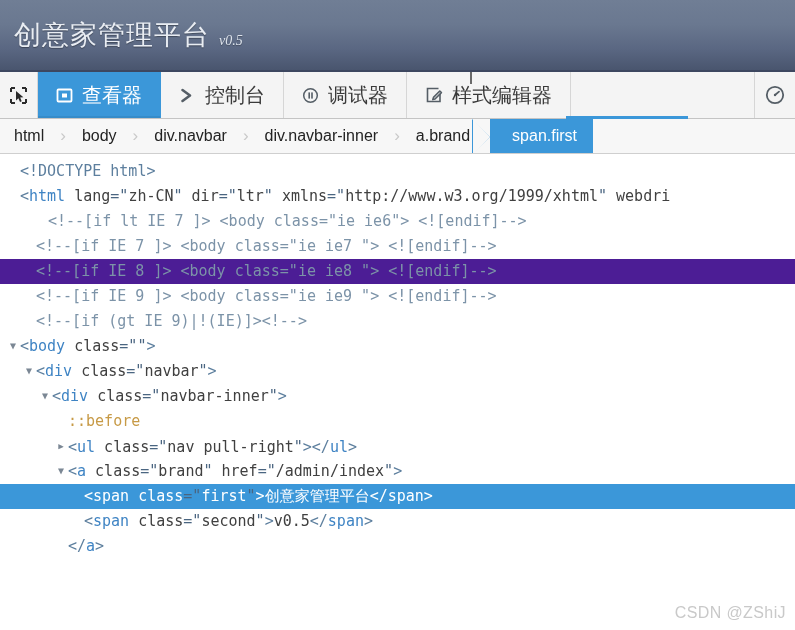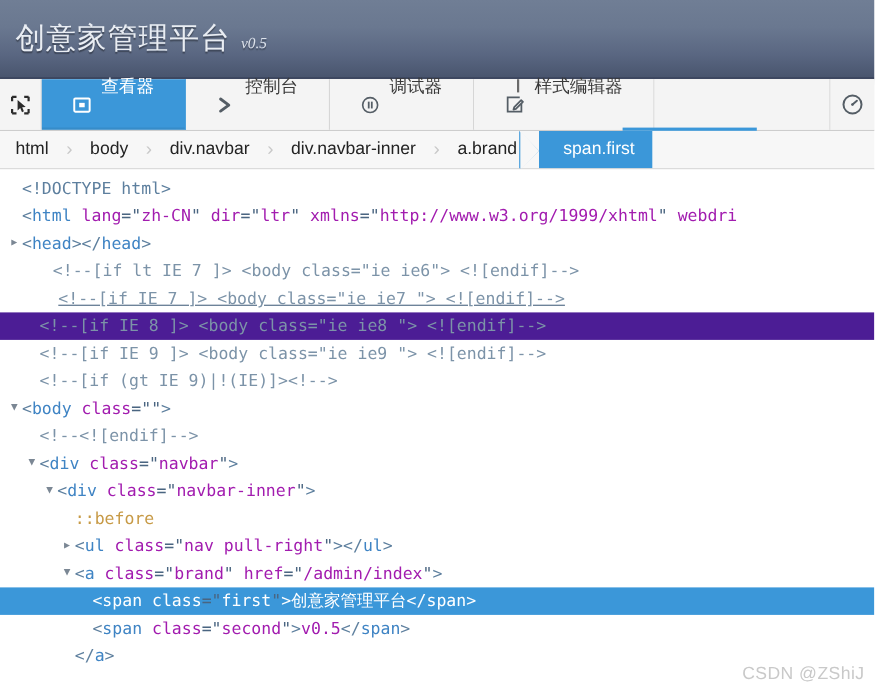--- a/index.html
+++ b/index.html
@@ -56,26 +56,27 @@
     align-items: stretch;
   }
   .picker-cell {
     width: 38px;
     display: flex; align-items: center; justify-content: center;
     border-right: 1px solid #d6d6d6;
     background: #f4f4f4;
   }
   .tab {
     display: flex;
+    align-items: center;
     justify-content: center;
     gap: 9px;
-    padding: 0 28px;
+    padding: 0 18px;
     border-right: 1px solid #d6d6d6;
     color: #3a3a3a;
-    font-size: 16px;
+    font-size: 20px;
     background: #f4f4f4;
     white-space: nowrap;
   }
   .tab.active {
     background: #3b97d9;
     color: #ffffff;
     border-right: 1px solid #3b97d9;
     box-shadow: inset 0 -2px 0 rgba(0,0,0,.07);
   }
   .tab .tab-label { line-height: 1; }
@@ -187,21 +188,21 @@
     vertical-align: middle;
     position: relative;
     top: -1px;
   }
   .twisty.open:before { content: "\25BC"; }
   .twisty.closed:before { content: "\25B6"; font-size: 9px; }
   .twisty.none:before { content: ""; }
 
   .tok-punct { color: #5d7f9e; }
   .tok-tag   { color: #3f84c4; }
-  .tok-text  { color: #a21caf; }
+  .tok-text  { color: #404040; }
   .tok-comment { color: #7c93a8; }
   .tok-pseudo { color: #c79a46; }
   .tok-doctype { color: #5d7f9e; }
 
   .watermark {
     position: absolute;
     right: 9px; bottom: 8px;
     color: #c9c9c9;
     font-size: 16px;
     font-family: "Liberation Sans", sans-serif;
@@ -295,28 +296,26 @@
       <span class="crumb-sep">›</span>
       <span class="crumb">div.navbar-inner</span>
       <span class="crumb-sep">›</span>
       <span class="crumb">a.brand</span>
       <span class="crumb selected">span.first</span>
     </div>
 
   <div class="markup" id="markup">
       <div class="node" style="padding-left: 6px;"><span class="twisty none"></span><span><span class="tok-doctype">&lt;!DOCTYPE html&gt;</span></span></div>
       <div class="node" style="padding-left: 6px;"><span class="twisty none"></span><span><span class="tok-punct">&lt;</span><span class="tok-tag">html</span><span class="tok-text"> lang</span>="<span class="tok-text">zh-CN</span>"<span class="tok-text"> dir</span>="<span class="tok-text">ltr</span>"<span class="tok-text"> xmlns</span>="<span class="tok-text">http://www.w3.org/1999/xhtml</span>"<span class="tok-text"> webdri</span></span></div>
-      <div class="node" style="padding-left: 6px;"><span class="twisty closed"></span><span><span class="tok-punct">&lt;</span><span class="tok-tag">head</span><span class="tok-punct">&gt;</span><span class="tok-punct">&lt;/</span><span class="tok-tag">head</span><span class="tok-punct">&gt;</span></span></div>
       <div class="node" style="padding-left: 34px;"><span class="twisty none"></span><span><span class="tok-comment">&lt;!--[if lt IE 7 ]&gt; &lt;body class="ie ie6"&gt; &lt;![endif]--&gt;</span></span></div>
-      <div class="node" style="padding-left: 39px; text-decoration: underline;"><span class="twisty none"></span><span><span class="tok-comment">&lt;!--[if IE 7 ]&gt; &lt;body class="ie ie7 "&gt; &lt;![endif]--&gt;</span></span></div>
+      <div class="node" style="padding-left: 22px;"><span class="twisty none"></span><span><span class="tok-comment">&lt;!--[if IE 7 ]&gt; &lt;body class="ie ie7 "&gt; &lt;![endif]--&gt;</span></span></div>
       <div class="node hovered" style="padding-left: 22px;"><span class="twisty none"></span><span><span class="tok-comment">&lt;!--[if IE 8 ]&gt; &lt;body class="ie ie8 "&gt; &lt;![endif]--&gt;</span></span></div>
       <div class="node" style="padding-left: 22px;"><span class="twisty none"></span><span><span class="tok-comment">&lt;!--[if IE 9 ]&gt; &lt;body class="ie ie9 "&gt; &lt;![endif]--&gt;</span></span></div>
       <div class="node" style="padding-left: 22px;"><span class="twisty none"></span><span><span class="tok-comment">&lt;!--[if (gt IE 9)|!(IE)]&gt;&lt;!--&gt;</span></span></div>
       <div class="node" style="padding-left: 6px;"><span class="twisty open"></span><span><span class="tok-punct">&lt;</span><span class="tok-tag">body</span><span class="tok-text"> class</span>=""<span class="tok-punct">&gt;</span></span></div>
-      <div class="node" style="padding-left: 22px;"><span class="twisty none"></span><span><span class="tok-comment">&lt;!--&lt;![endif]--&gt;</span></span></div>
       <div class="node" style="padding-left: 22px;"><span class="twisty open"></span><span><span class="tok-punct">&lt;</span><span class="tok-tag">div</span><span class="tok-text"> class</span>="<span class="tok-text">navbar</span>"<span class="tok-punct">&gt;</span></span></div>
       <div class="node" style="padding-left: 38px;"><span class="twisty open"></span><span><span class="tok-punct">&lt;</span><span class="tok-tag">div</span><span class="tok-text"> class</span>="<span class="tok-text">navbar-inner</span>"<span class="tok-punct">&gt;</span></span></div>
       <div class="node" style="padding-left: 54px;"><span class="twisty none"></span><span><span class="tok-pseudo">::before</span></span></div>
       <div class="node" style="padding-left: 54px;"><span class="twisty closed"></span><span><span class="tok-punct">&lt;</span><span class="tok-tag">ul</span><span class="tok-text"> class</span>="<span class="tok-text">nav pull-right</span>"<span class="tok-punct">&gt;</span><span class="tok-punct">&lt;/</span><span class="tok-tag">ul</span><span class="tok-punct">&gt;</span></span></div>
       <div class="node" style="padding-left: 54px;"><span class="twisty open"></span><span><span class="tok-punct">&lt;</span><span class="tok-tag">a</span><span class="tok-text"> class</span>="<span class="tok-text">brand</span>"<span class="tok-text"> href</span>="<span class="tok-text">/admin/index</span>"<span class="tok-punct">&gt;</span></span></div>
       <div class="node selected" style="padding-left: 70px;"><span class="twisty none"></span><span><span class="tok-punct">&lt;</span><span class="tok-tag">span</span><span class="tok-text"> class</span>="<span class="tok-text">first</span>"<span class="tok-punct">&gt;</span><span class="tok-text">创意家管理平台</span><span class="tok-punct">&lt;/</span><span class="tok-tag">span</span><span class="tok-punct">&gt;</span></span></div>
       <div class="node" style="padding-left: 70px;"><span class="twisty none"></span><span><span class="tok-punct">&lt;</span><span class="tok-tag">span</span><span class="tok-text"> class</span>="<span class="tok-text">second</span>"<span class="tok-punct">&gt;</span><span class="tok-text">v0.5</span><span class="tok-punct">&lt;/</span><span class="tok-tag">span</span><span class="tok-punct">&gt;</span></span></div>
       <div class="node" style="padding-left: 54px;"><span class="twisty none"></span><span><span class="tok-punct">&lt;/</span><span class="tok-tag">a</span><span class="tok-punct">&gt;</span></span></div>
     </div>
 

